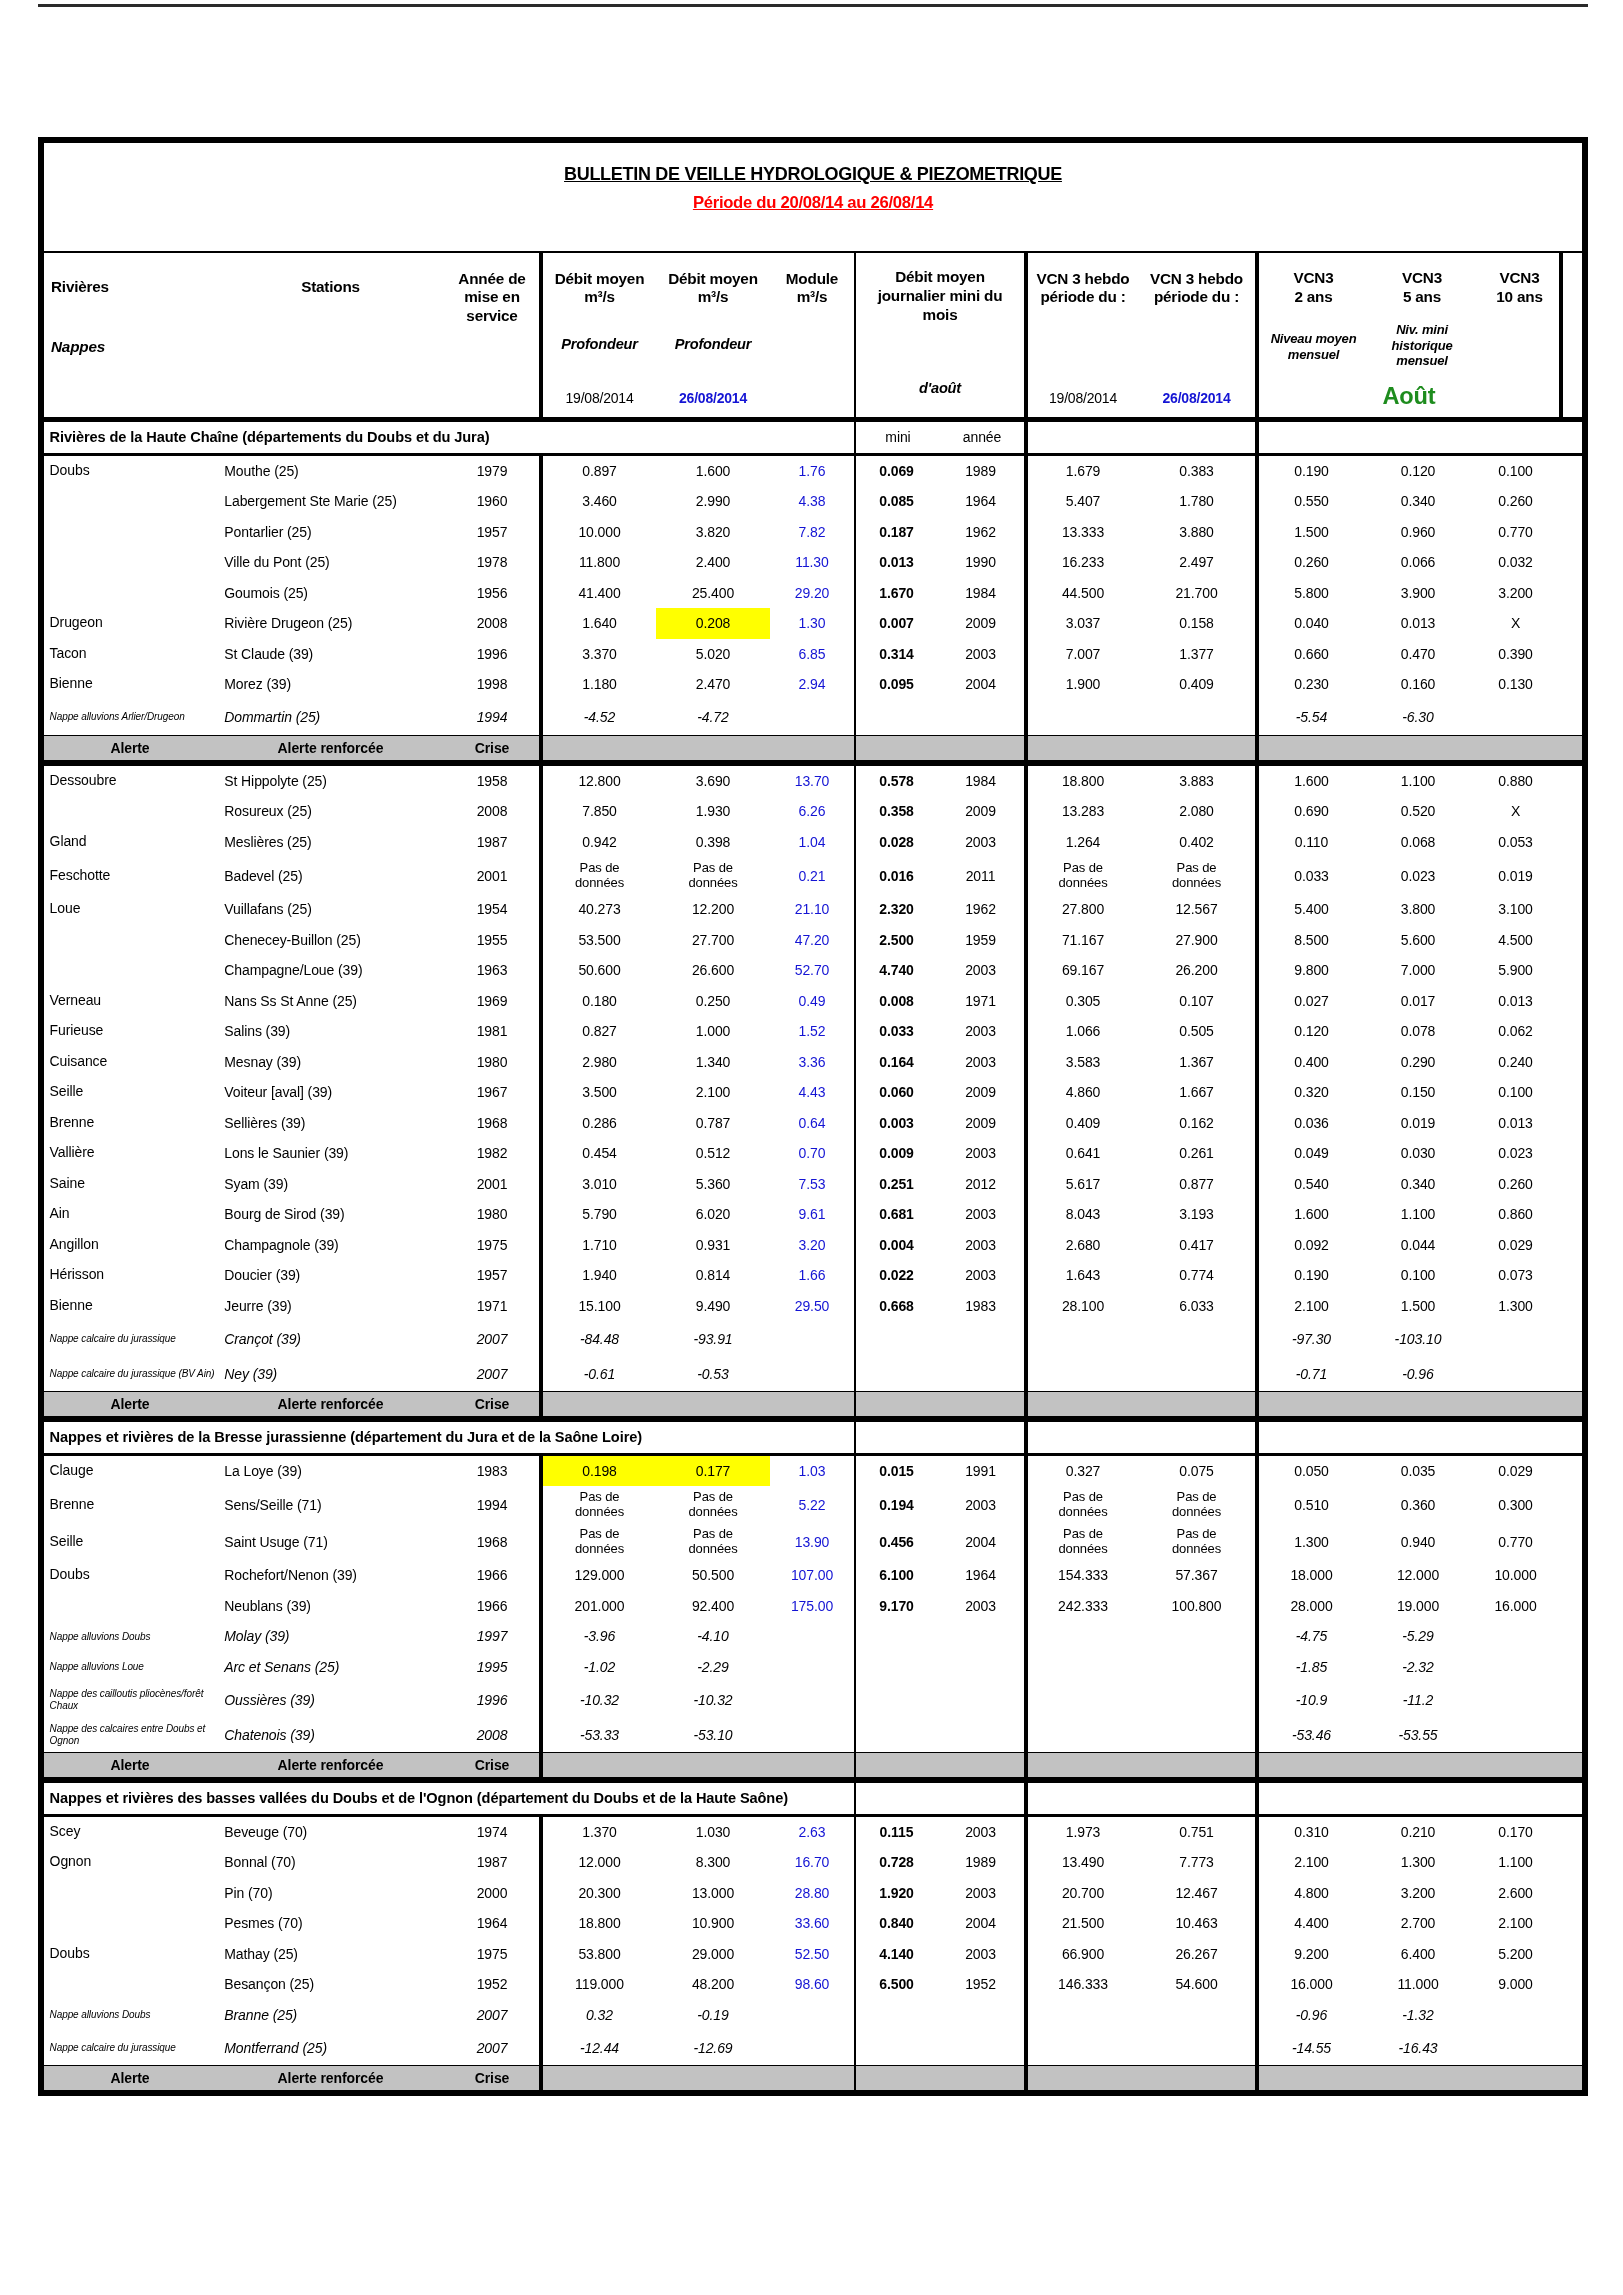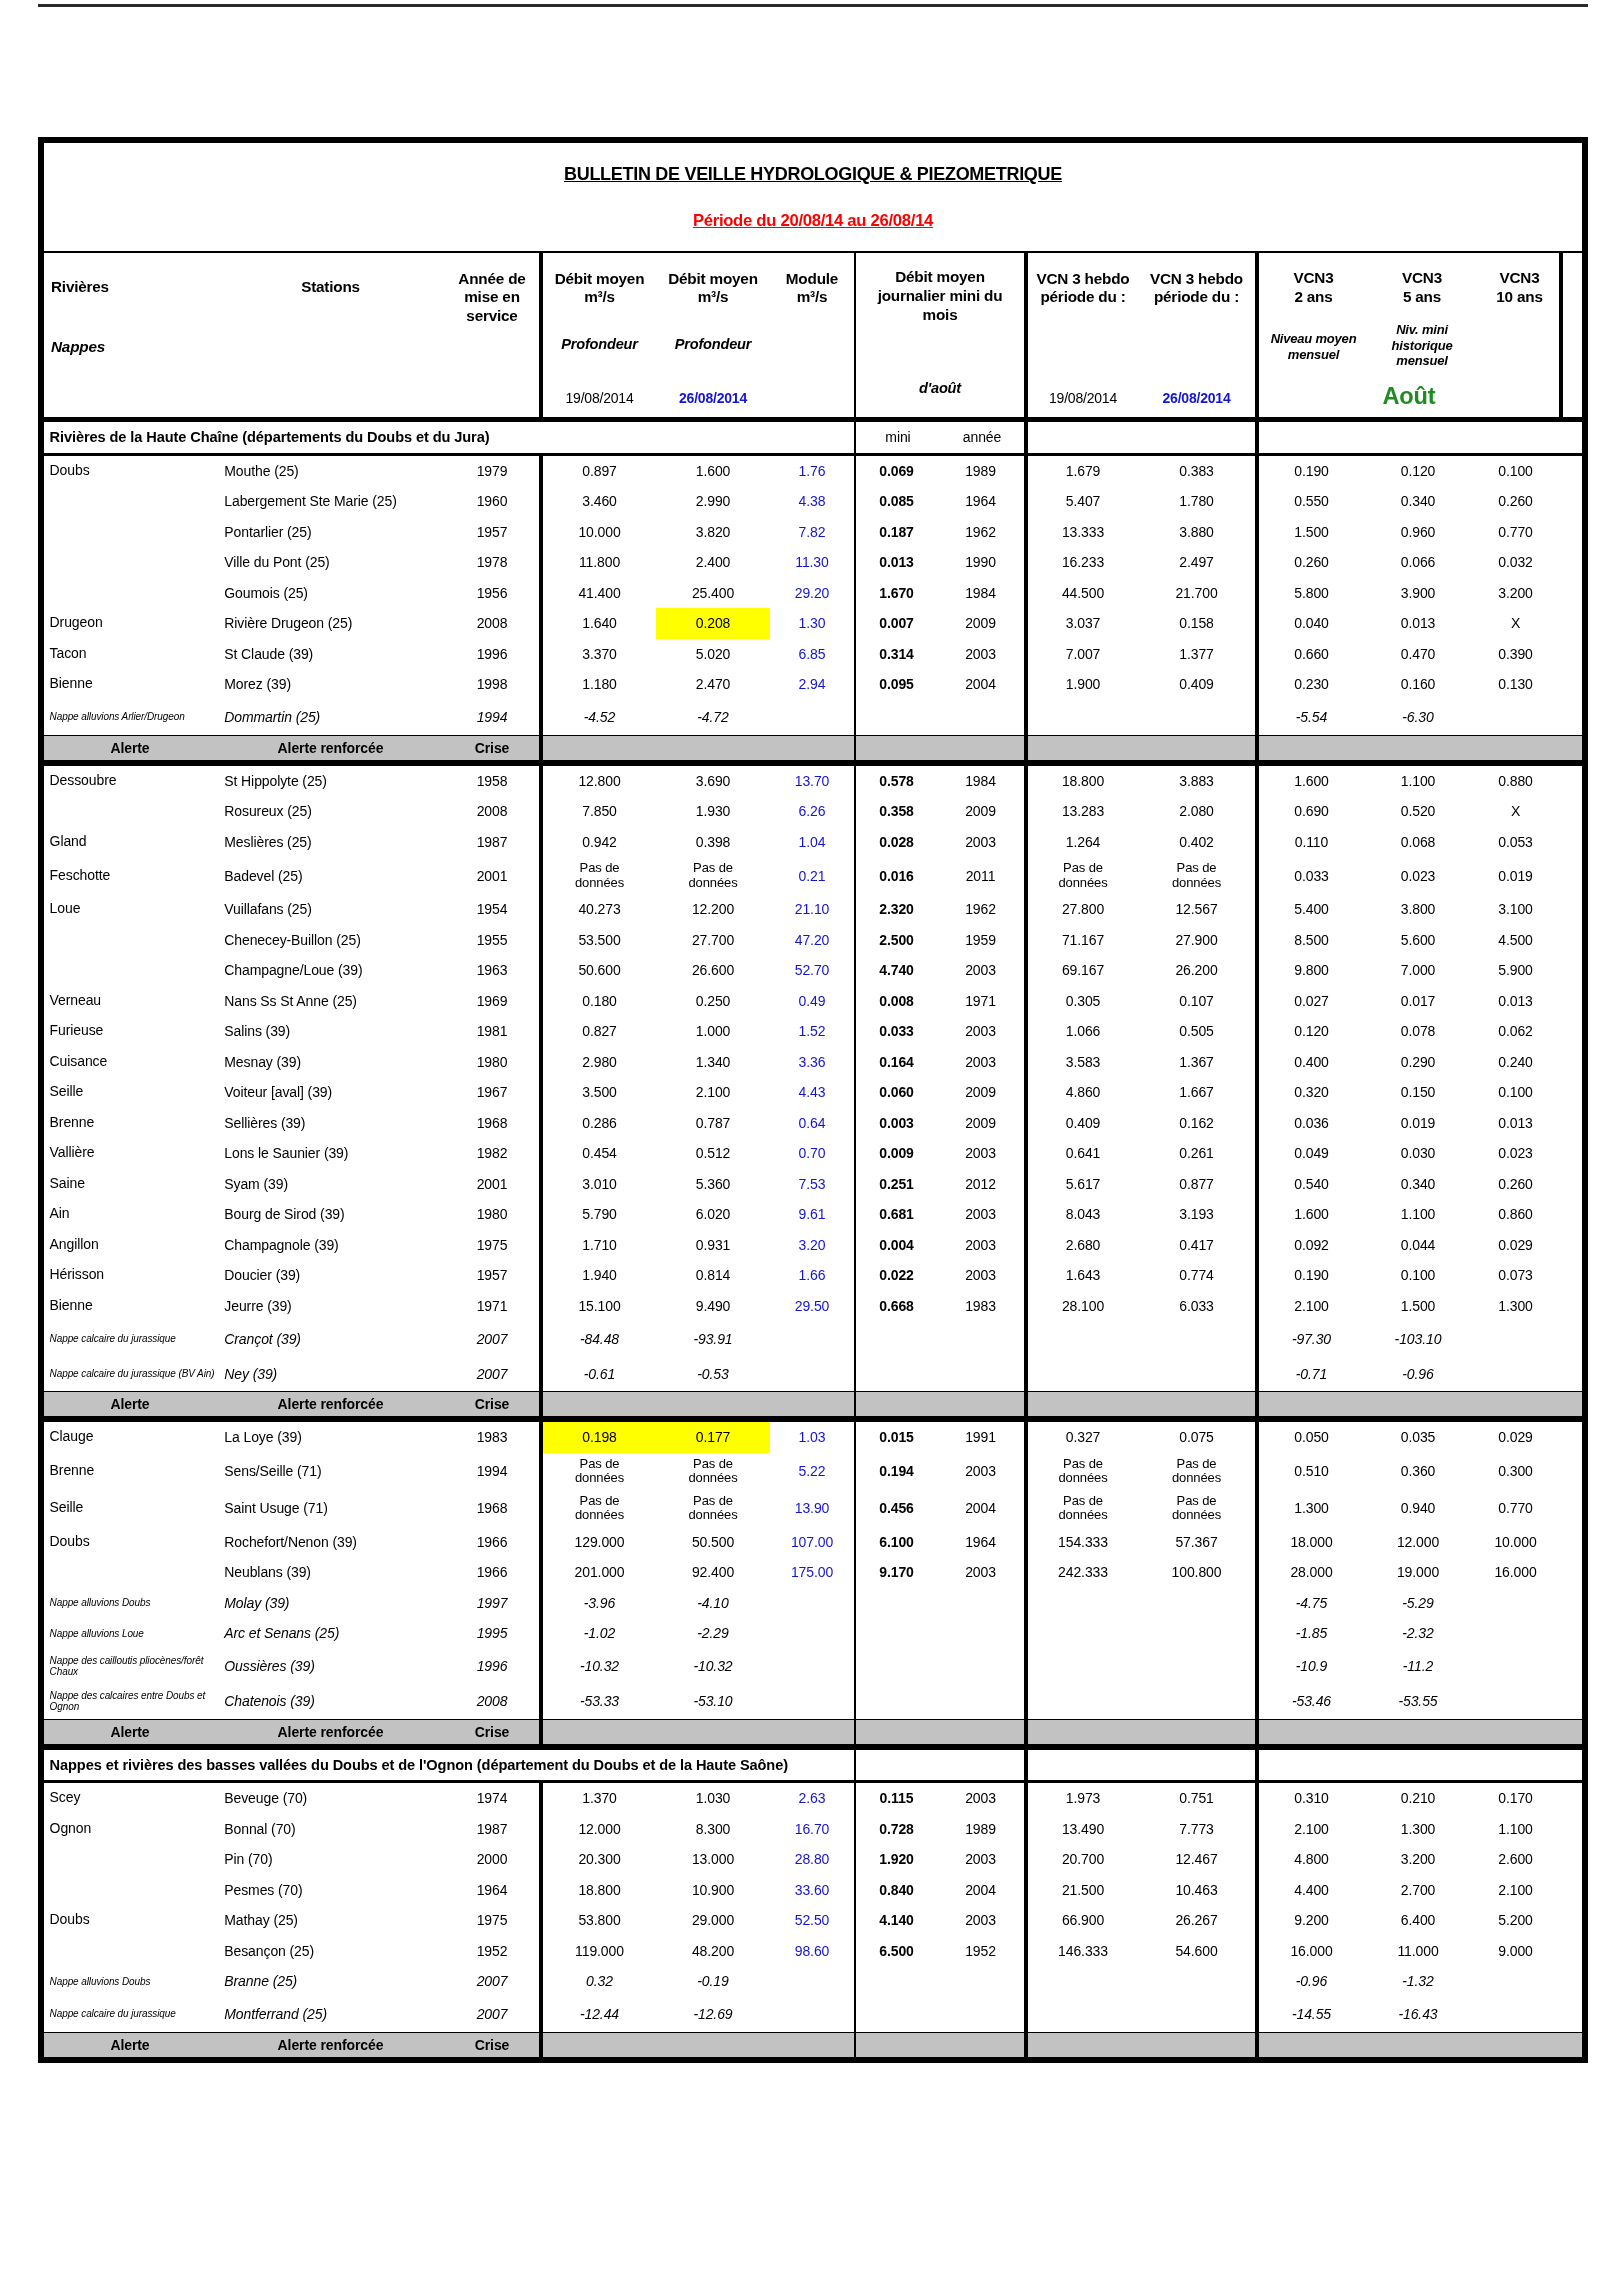--- a/index.html
+++ b/index.html
@@ -6,21 +6,21 @@
     font-family:"Liberation Sans", sans-serif;color:#000;}
   .page{position:relative;width:1623px;height:2295px;background:#fff;}
   .scan-edge{position:absolute;top:4.2px;left:38px;width:1550px;height:2.8px;background:#2a2a2a;}
   .frame{position:absolute;left:38px;top:137px;width:1550px;border:6.2px solid #000;box-sizing:border-box;background:#fff;}
   .grid{display:grid;grid-template-columns:172px 229px 94px 117px 114px 84px 83px 87px 114px 117px 109px 108px 87px 22px;}
   .cell{display:flex;align-items:center;justify-content:center;font-size:14px;letter-spacing:-0.1px;
     box-sizing:border-box;overflow:hidden;text-align:center;}
   .bl3{border-left:2.1px solid #000;} .bl6{border-left:4.2px solid #000;}
   
   .title-box{height:110px;border-bottom:2.8px solid #000;display:flex;flex-direction:column;align-items:center;
-    padding-top:21px;gap:26px;box-sizing:border-box;}
+    padding-top:21px;gap:8px;box-sizing:border-box;}
   .doc-title{font-weight:bold;font-size:18px;letter-spacing:-0.3px;text-decoration:underline;}
   .doc-period{font-weight:bold;font-size:16.7px;letter-spacing:-0.3px;color:var(--red);text-decoration:underline;}
   
   .header{height:164px;border-bottom:5.6px solid #000;position:relative;}
   .hcell{position:relative;box-sizing:border-box;font-weight:bold;font-size:15.3px;letter-spacing:-0.2px;}
   .hc1{grid-column:1;} .hc2{grid-column:2;} .hc3{grid-column:3;} .hc4{grid-column:4;} .hc5{grid-column:5;}
   .hc6{grid-column:6;} .hc78{grid-column:7/9;} .hc9{grid-column:9;} .hc10{grid-column:10;}
   .hc1113{grid-column:11/14;} .hc14{grid-column:14;}
   .hlabel{position:absolute;left:0;right:0;text-align:center;line-height:1.22;}
   .hleft{text-align:left;padding-left:7px;}
@@ -625,20 +625,29 @@
         </div>
         <div class="grid alert">
           <div class="cell a1">Alerte</div>
           <div class="cell a2">Alerte renforcée</div>
           <div class="cell a3">Crise</div>
           <div class="cell a46 bl6"></div>
           <div class="cell a78 bl3"></div>
           <div class="cell a910 bl6"></div>
           <div class="cell a1114 bl6"></div>
         </div>
+        <div class="grid band">
+          <div class="cell band-title">Nappes et rivières de la Bresse jurassienne (département du Jura et de la Saône Loire)</div>
+          <div class="cell b78 bl3">
+            <div class="half"></div>
+            <div class="half"></div>
+          </div>
+          <div class="cell b910 bl6"></div>
+          <div class="cell b1114 bl6"></div>
+        </div>
         <div class="grid row">
           <div class="cell c-riviere">Clauge</div>
           <div class="cell c-station">La Loye (39)</div>
           <div class="cell c-annee">1983</div>
           <div class="cell c-num bl6 hl">0.198</div>
           <div class="cell c-num hl">0.177</div>
           <div class="cell c-num blue">1.03</div>
           <div class="cell c-num bold bl3">0.015</div>
           <div class="cell c-num">1991</div>
           <div class="cell c-num bl6">0.327</div>

